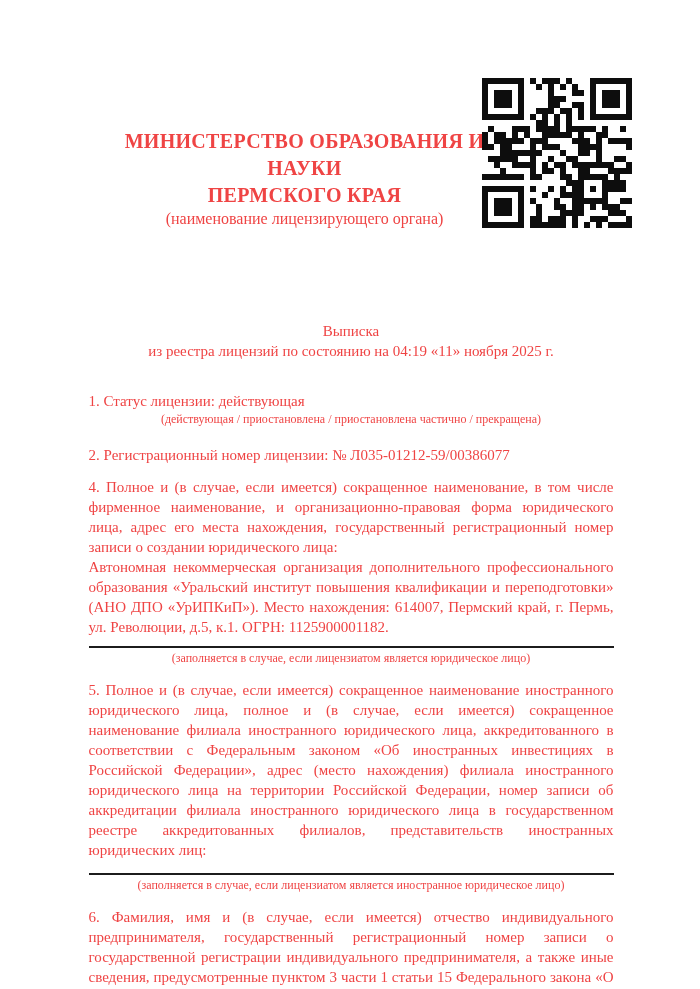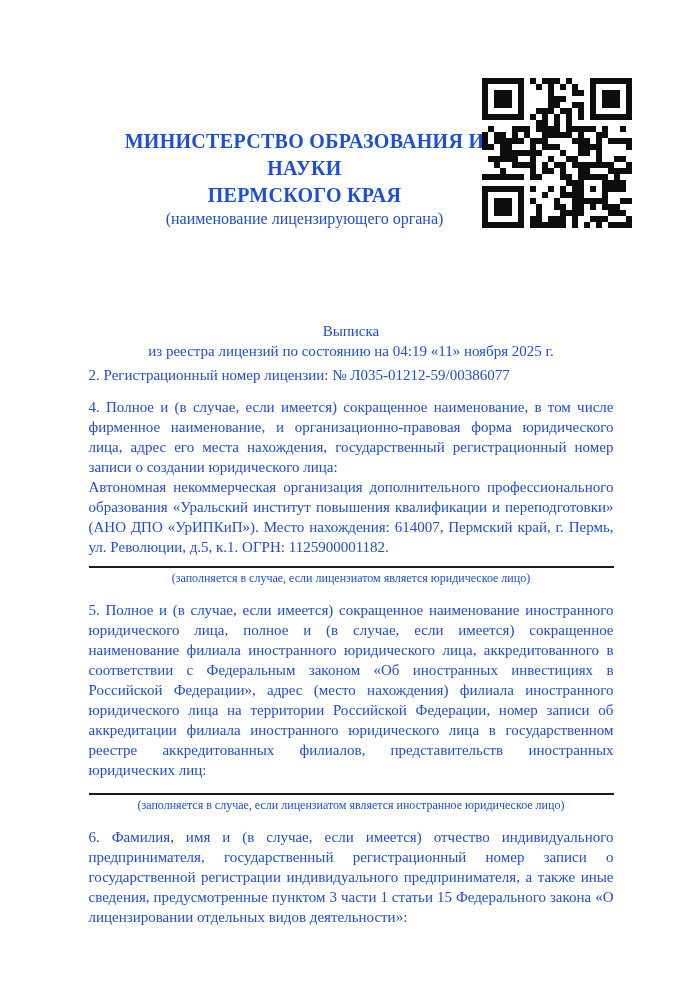--- a/index.html
+++ b/index.html
@@ -6,21 +6,21 @@
     margin: 0;
     padding: 0;
     background: #ffffff;
   }
   .page {
     position: relative;
     width: 653px;
     height: 989px;
     margin: 0 auto;
     background: #ffffff;
-    color: #1d4ed8;
+    color: #ef4444;
     font-family: "Liberation Serif", "DejaVu Serif", serif;
     font-size: 15px;
     line-height: 20px;
     box-sizing: border-box;
     padding: 0 63px 0 65px;
     overflow: hidden;
   }
   .qr {
     position: absolute;
     top: 78px;
@@ -50,21 +50,21 @@
     margin-top: 94px;
     text-align: center;
   }
   .item-line { margin-top: 0; }
   .status-item { margin-top: 30px; }
   .center-caption {
     text-align: center;
     font-size: 12px;
     line-height: 16px;
   }
-  .reg-item { margin-top: 4px; }
+  .reg-item { margin-top: 18px; }
   .date-item { margin-top: 13px; }
   .block4 { margin-top: 12px; }
   .block5 { margin-top: 14px; }
   .block6 { margin-top: 14px; }
   .para { text-align: justify; }
   .value-para {
     text-align: justify;
     padding-bottom: 9px;
     border-bottom: 2px solid #1c1c1c;
   }
@@ -419,20 +419,24 @@
     <div class="ministry-name">МИНИСТЕРСТВО ОБРАЗОВАНИЯ И НАУКИ</div>
     <div class="ministry-name">ПЕРМСКОГО КРАЯ</div>
     <div class="small-caption">(наименование лицензирующего органа)</div>
   </div>
 
   <div class="doc-title">
     <div>Выписка</div>
     <div>из реестра лицензий по состоянию на 04:19 «11» ноября 2025 г.</div>
   </div>
 
+  <div class="status-item">
+    <div class="item-line">1. Статус лицензии: действующая</div>
+    <div class="center-caption">(действующая / приостановлена / приостановлена частично / прекращена)</div>
+  </div>
 
   <div class="reg-item item-line">2. Регистрационный номер лицензии: № Л035-01212-59/00386077</div>
 
 
   <div class="block4">
     <div class="para">4. Полное и (в случае, если имеется) сокращенное наименование, в том числе фирменное наименование, и организационно-правовая форма юридического лица, адрес его места нахождения, государственный регистрационный номер записи о создании юридического лица:</div>
     <div class="value-para">Автономная некоммерческая организация дополнительного профессионального образования «Уральский институт повышения квалификации и переподготовки» (АНО ДПО «УрИПКиП»). Место нахождения: 614007, Пермский край, г. Пермь, ул. Революции, д.5, к.1. ОГРН: 1125900001182.</div>
     <div class="center-caption caption-after">(заполняется в случае, если лицензиатом является юридическое лицо)</div>
   </div>
 

